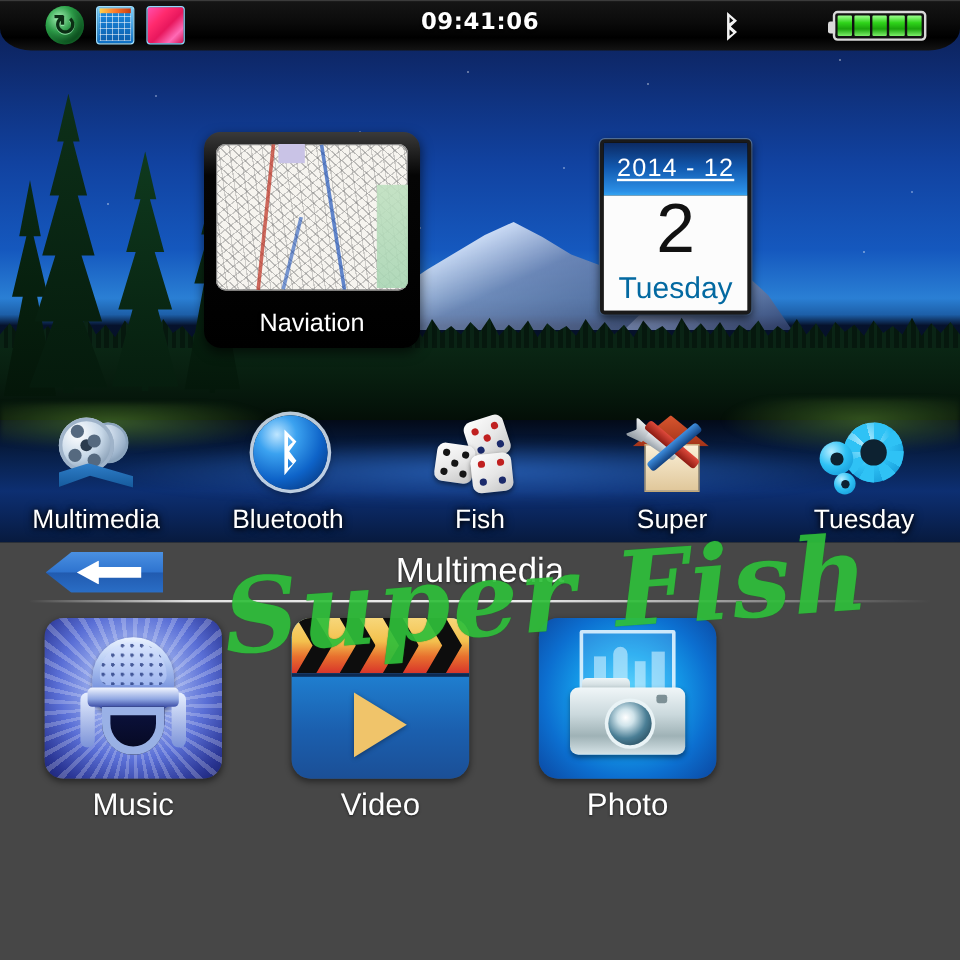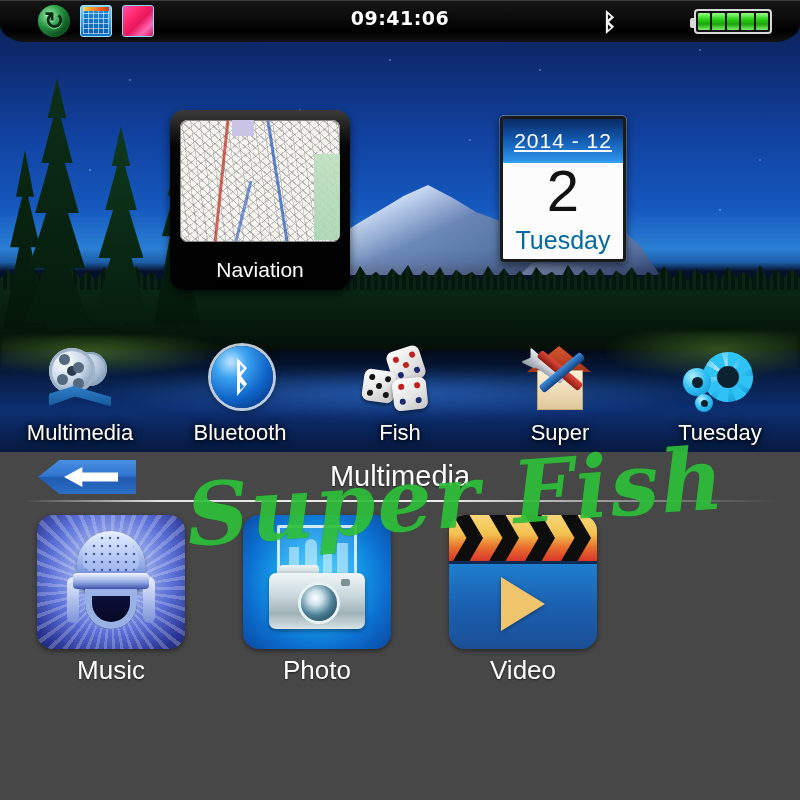--- a/index.html
+++ b/index.html
@@ -493,45 +493,45 @@
         <div class="mesh"></div>
         <div class="armL"></div>
         <div class="armR"></div>
         <div class="band"></div>
         <div class="base"></div>
       </div>
       <div class="app-lbl">Music</div>
     </div>
 
     <div class="app">
+      <div class="app-ico" id="vid-ico">
+        <div class="clap">
+          <span class="ch" style="left:4px"></span>
+          <span class="ch" style="left:40px"></span>
+          <span class="ch" style="left:76px"></span>
+          <span class="ch" style="left:112px"></span>
+        </div>
+        <div class="sep"></div>
+        <div class="play"></div>
+      </div>
+      <div class="app-lbl">Video</div>
+    </div>
+
+    <div class="app">
       <div class="app-ico" id="pho-ico">
         <div class="frame"></div>
         <div class="bldg b1"></div>
           <div class="bldg b2"></div>
         <div class="bldg b3"></div>
           <div class="bldg b4"></div>
         <div class="hump"></div>
         <div class="cam"></div>
         <div class="lens"></div>
         <div class="flash"></div>
       </div>
       <div class="app-lbl">Photo</div>
     </div>
 
-    <div class="app">
-      <div class="app-ico" id="vid-ico">
-        <div class="clap">
-          <span class="ch" style="left:4px"></span>
-          <span class="ch" style="left:40px"></span>
-          <span class="ch" style="left:76px"></span>
-          <span class="ch" style="left:112px"></span>
-        </div>
-        <div class="sep"></div>
-        <div class="play"></div>
-      </div>
-      <div class="app-lbl">Video</div>
-    </div>
-
   </div>
 
   <div id="watermark">Super Fish</div>
 
 </div>
 
 </body></html>

